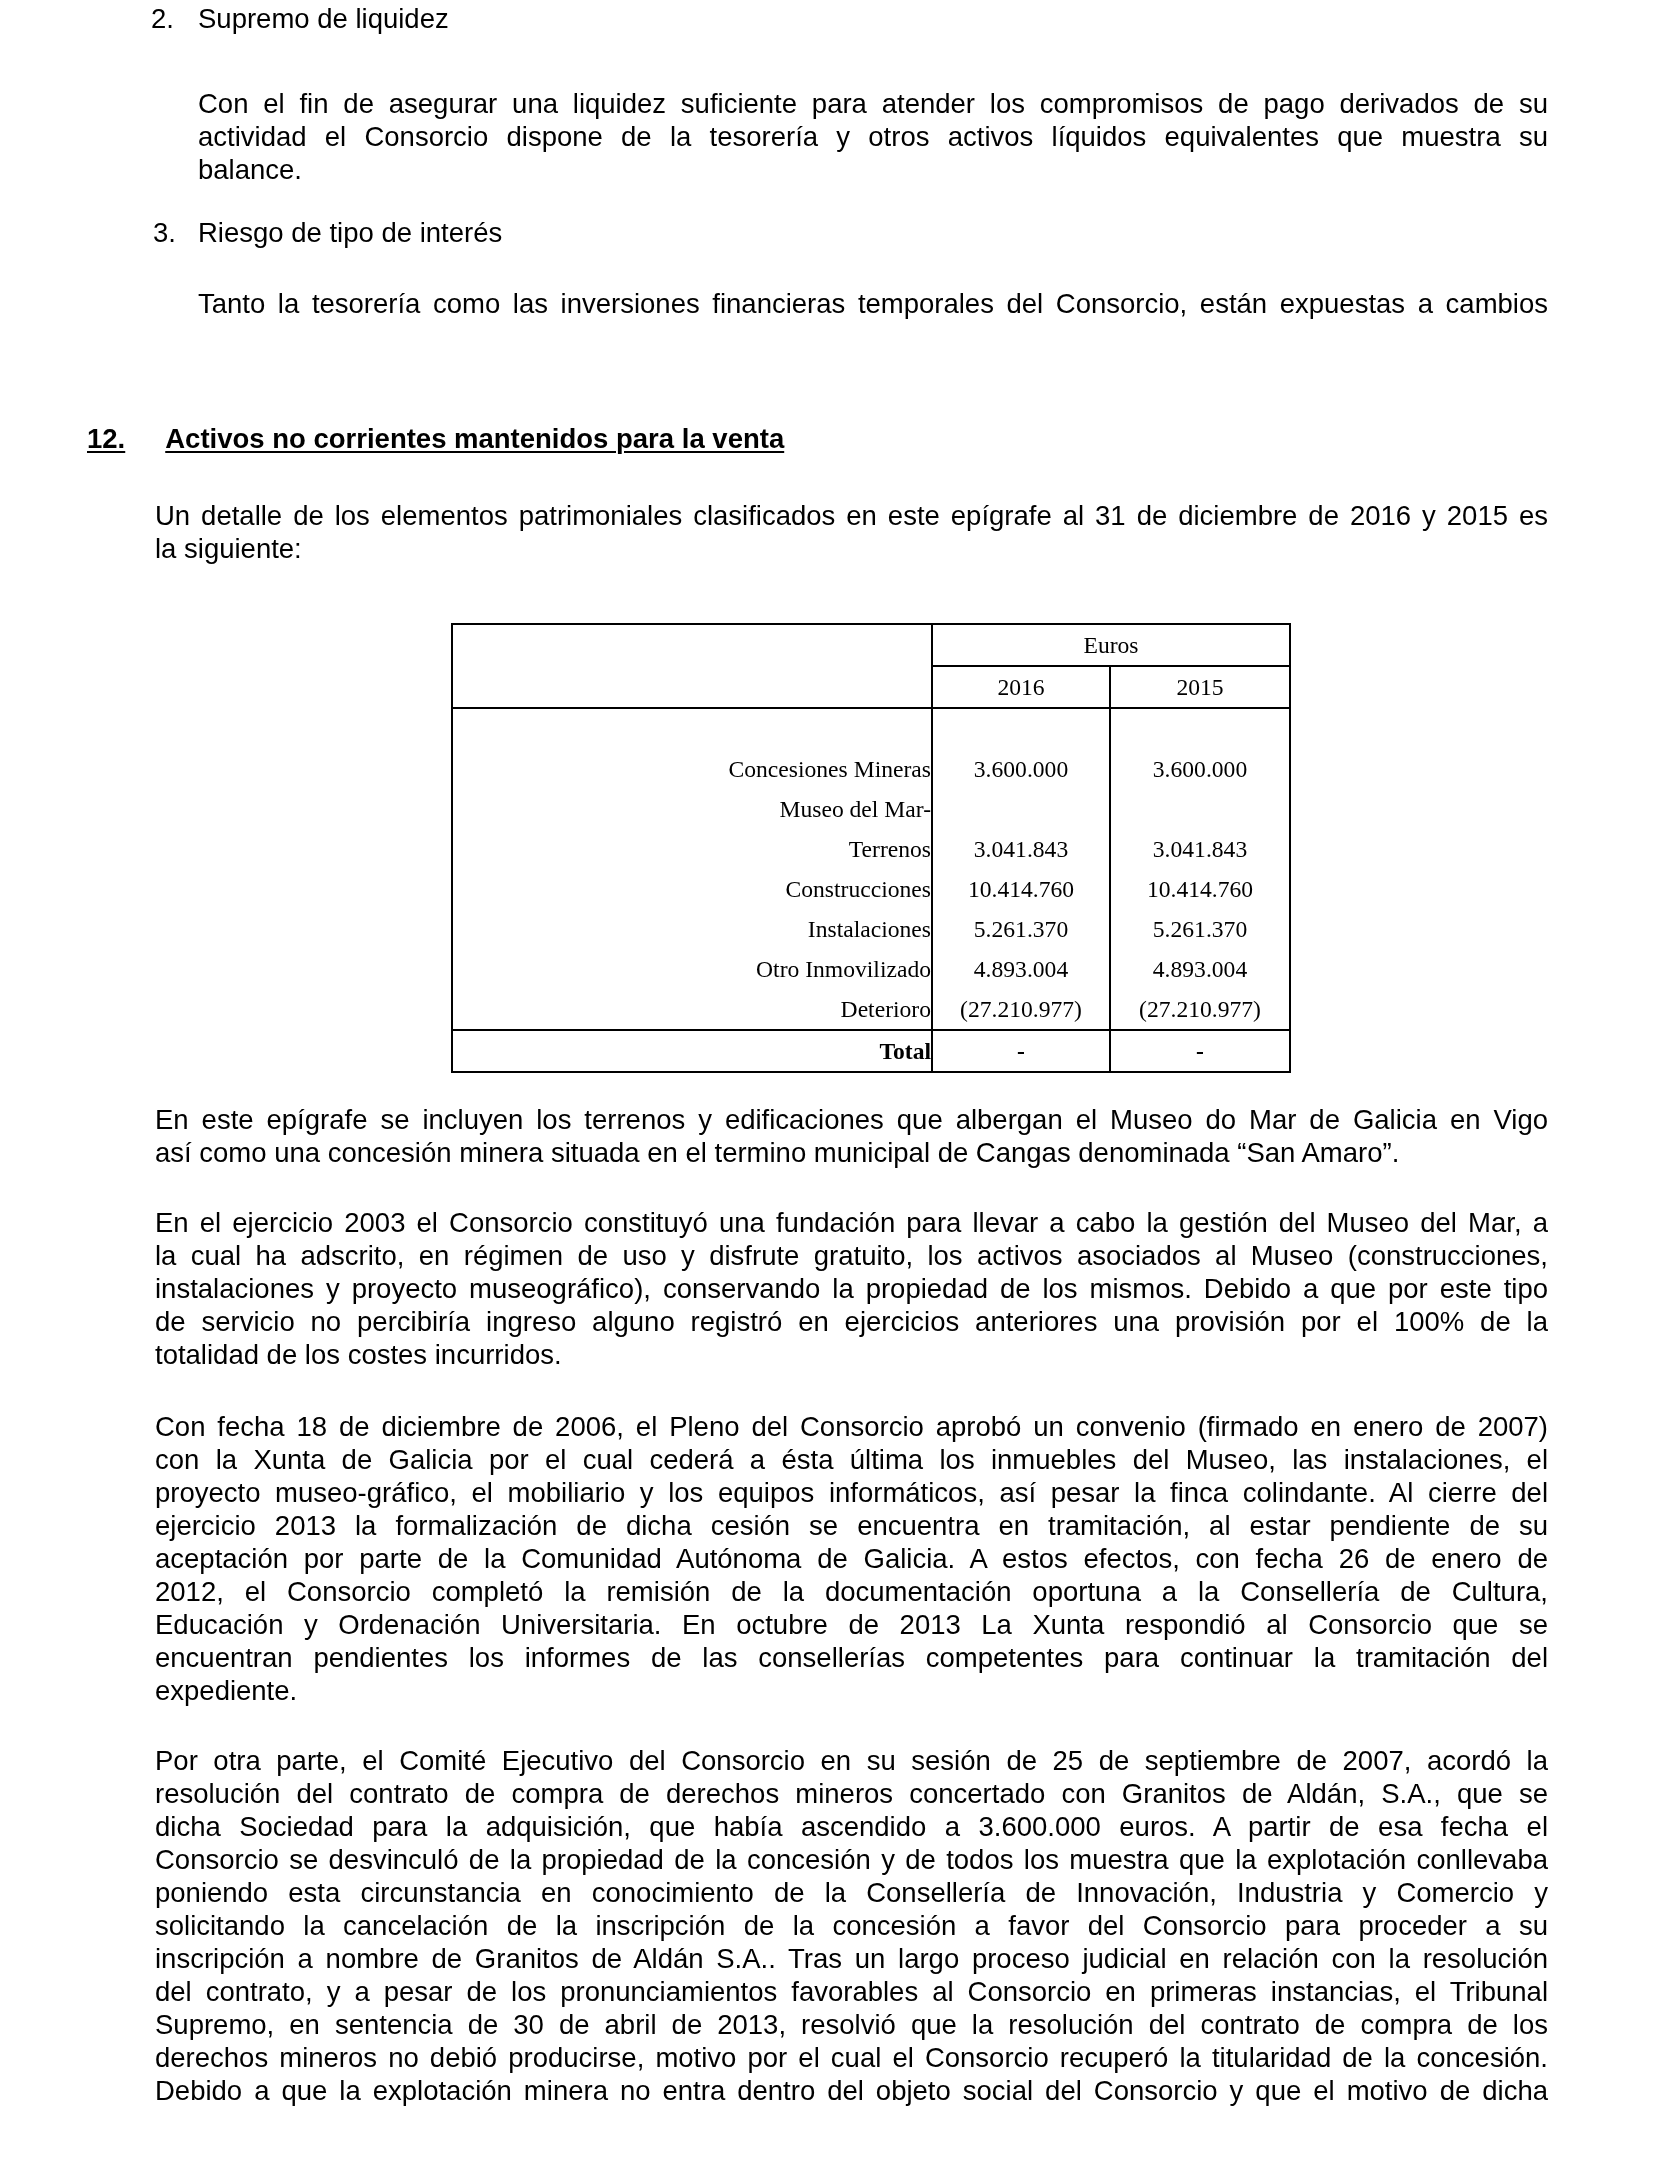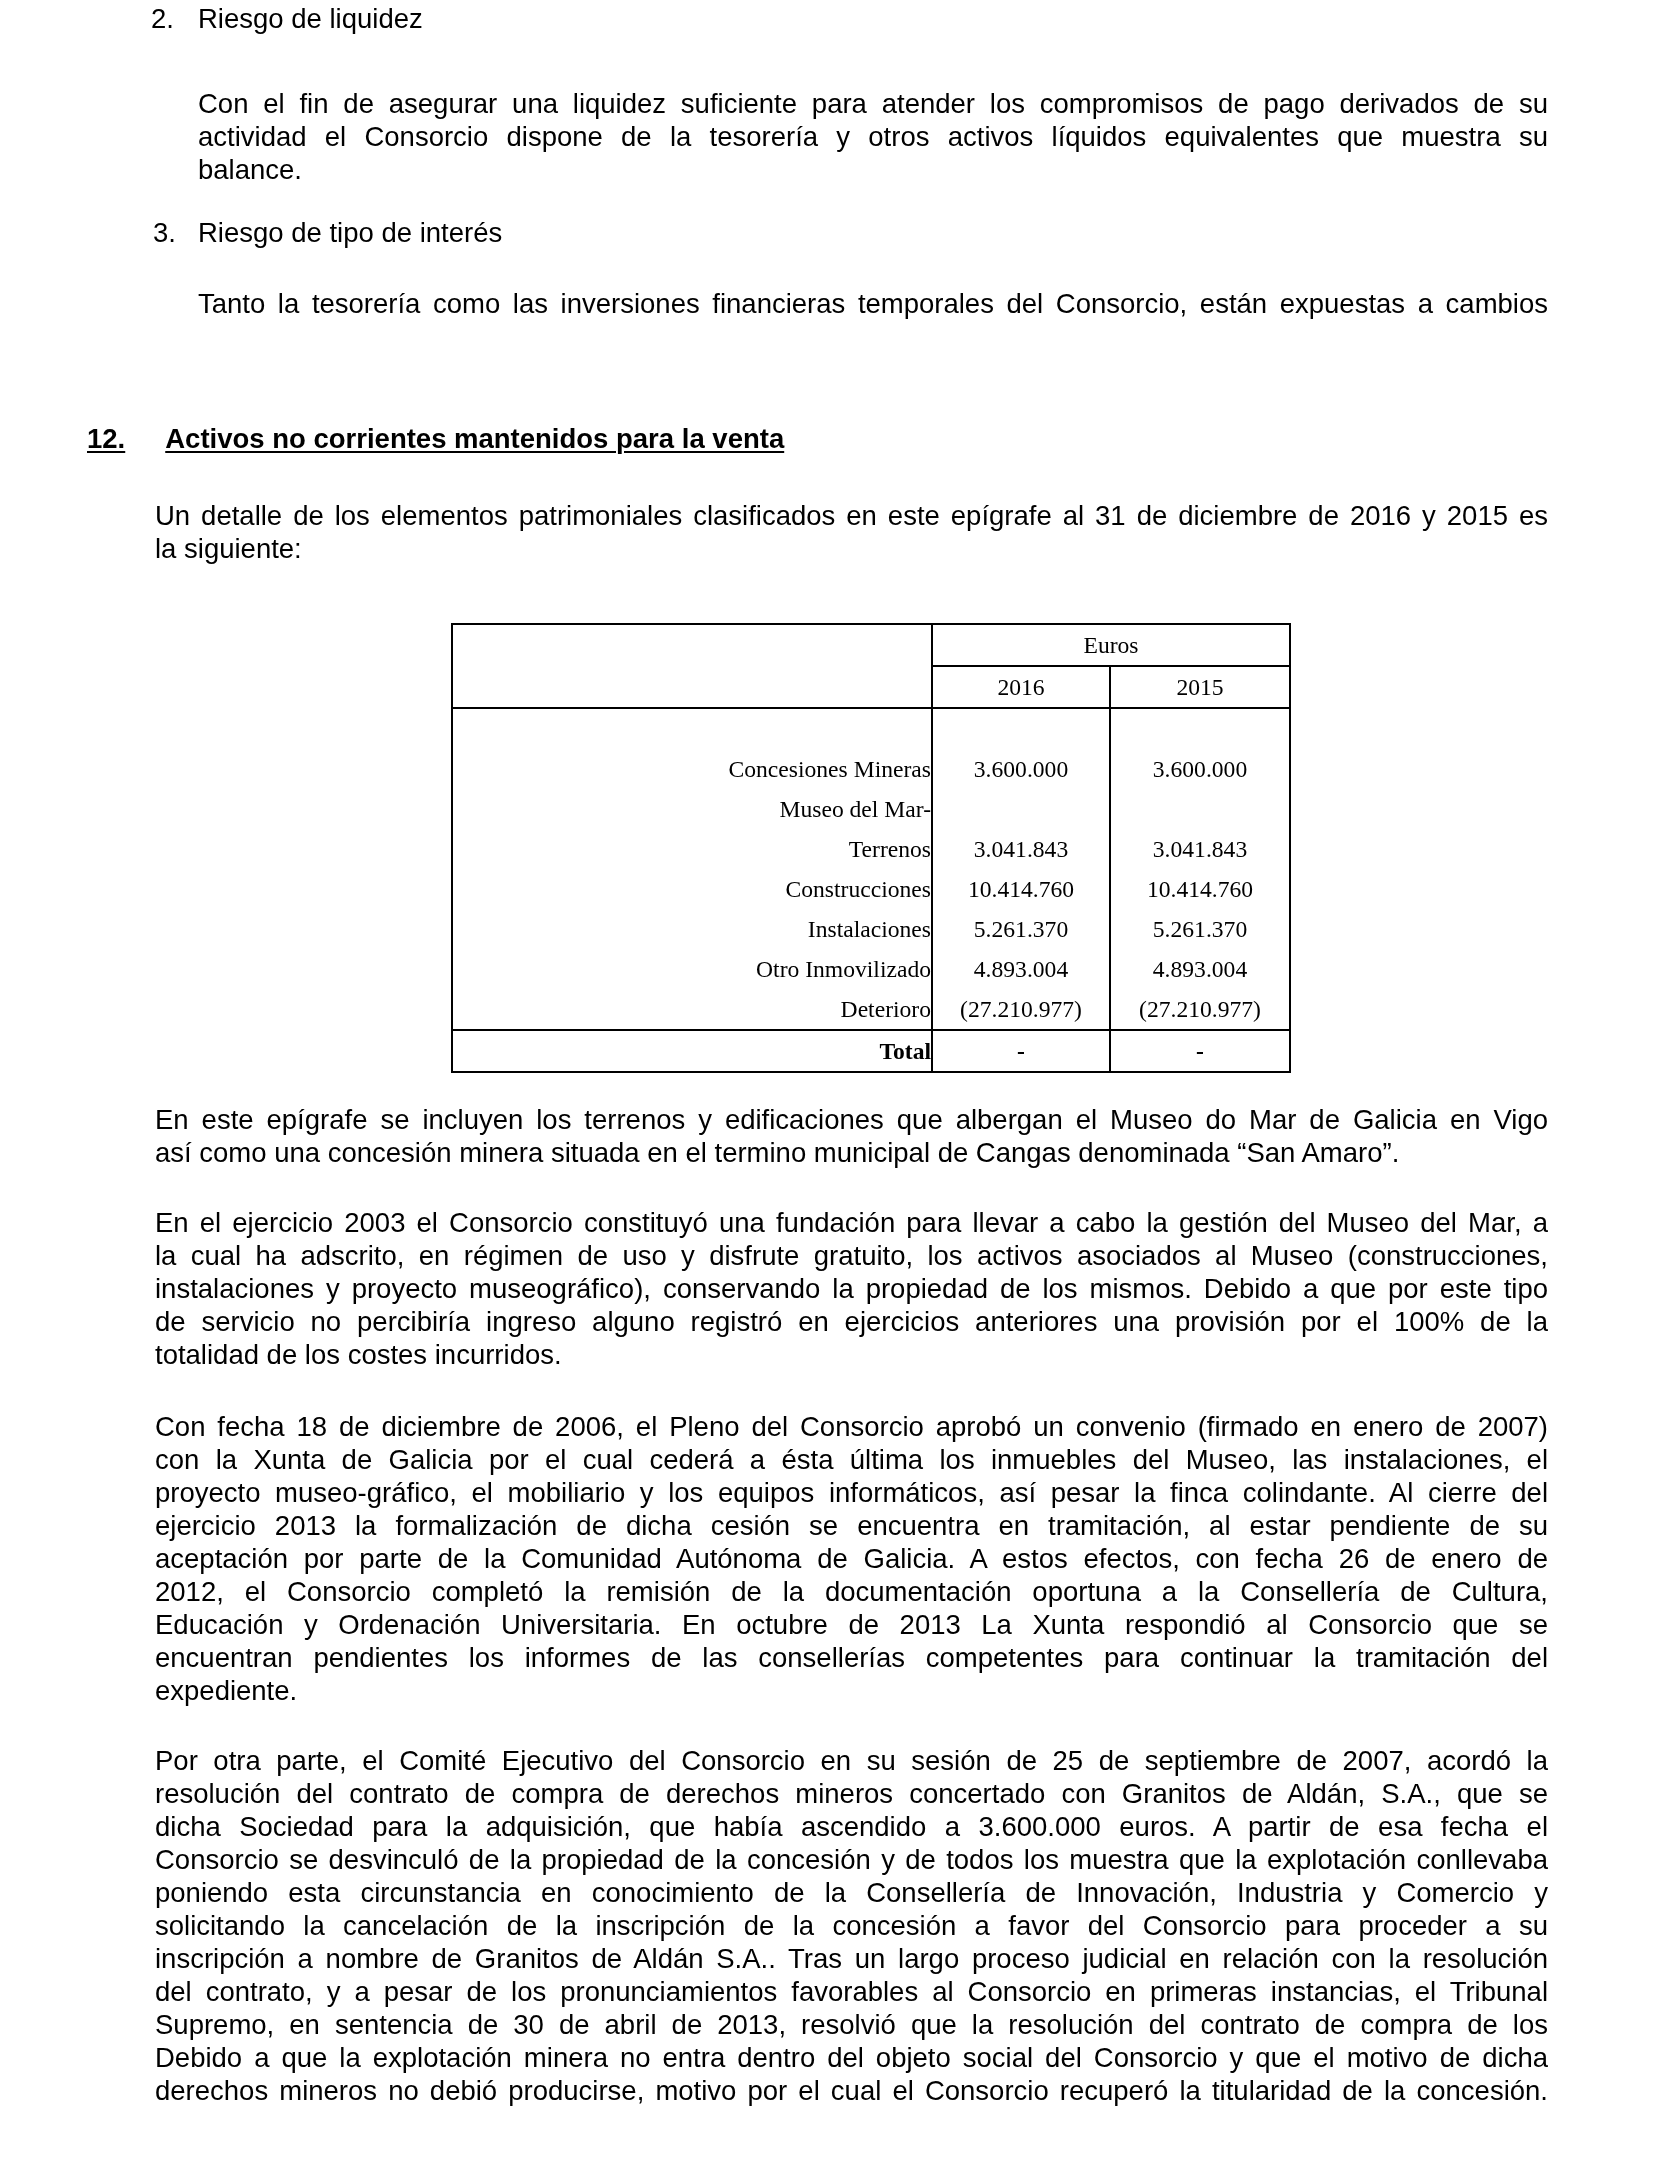--- a/index.html
+++ b/index.html
@@ -20,21 +20,21 @@
   .ind { padding-left: 42px !important; }
   .hdr td { height: 38px; line-height: 38px; }
   .spacer td { height: 42px; }
   .tot td { font-weight: bold; height: 36px; line-height: 36px; }
 </style>
 </head>
 <body>
 
 <div class="blk sans" style="left:0;top:1.6px;width:1672px;height:33px;">
   <span class="num" style="left:151px;">2.</span>
-  <span class="num" style="left:198px;">Riesgo de liquidez</span>
+  <span class="num" style="left:198px;">Supremo de liquidez</span>
 </div>
 <div class="blk sans" style="left:198px;top:87px;width:1350px;">
   <div class="line j">Con el fin de asegurar una liquidez suficiente para atender los compromisos de pago derivados de su</div>
   <div class="line j">actividad el Consorcio dispone de la tesorería y otros activos líquidos equivalentes que muestra su</div>
   <div class="line">balance.</div>
 </div>
 
 <div class="blk sans" style="left:0;top:216px;width:1672px;height:33px;">
   <span class="num" style="left:153px;">3.</span>
   <span class="num" style="left:198px;">Riesgo de tipo de interés</span>
@@ -141,16 +141,16 @@
 <div class="blk sans" style="left:155px;top:1744px;width:1393px;">
   <div class="line j">Por otra parte, el Comité Ejecutivo del Consorcio en su sesión de 25 de septiembre de 2007, acordó la</div>
   <div class="line j">resolución del contrato de compra de derechos mineros concertado con Granitos de Aldán, S.A., que se</div>
   <div class="line j">dicha Sociedad para la adquisición, que había ascendido a 3.600.000 euros. A partir de esa fecha el</div>
   <div class="line j">Consorcio se desvinculó de la propiedad de la concesión y de todos los muestra que la explotación conllevaba</div>
   <div class="line j">poniendo esta circunstancia en conocimiento de la Consellería de Innovación, Industria y Comercio y</div>
   <div class="line j">solicitando la cancelación de la inscripción de la concesión a favor del Consorcio para proceder a su</div>
   <div class="line j">inscripción a nombre de Granitos de Aldán S.A.. Tras un largo proceso judicial en relación con la resolución</div>
   <div class="line j">del contrato, y a pesar de los pronunciamientos favorables al Consorcio en primeras instancias, el Tribunal</div>
   <div class="line j">Supremo, en sentencia de 30 de abril de 2013, resolvió que la resolución del contrato de compra de los</div>
+  <div class="line j">derechos mineros no debió producirse, motivo por el cual el Consorcio recuperó la titularidad de la concesión.</div>
   <div class="line j">Debido a que la explotación minera no entra dentro del objeto social del Consorcio y que el motivo de dicha</div>
-  <div class="line j">derechos mineros no debió producirse, motivo por el cual el Consorcio recuperó la titularidad de la concesión.</div>
 </div>
 
 
 </body></html>

